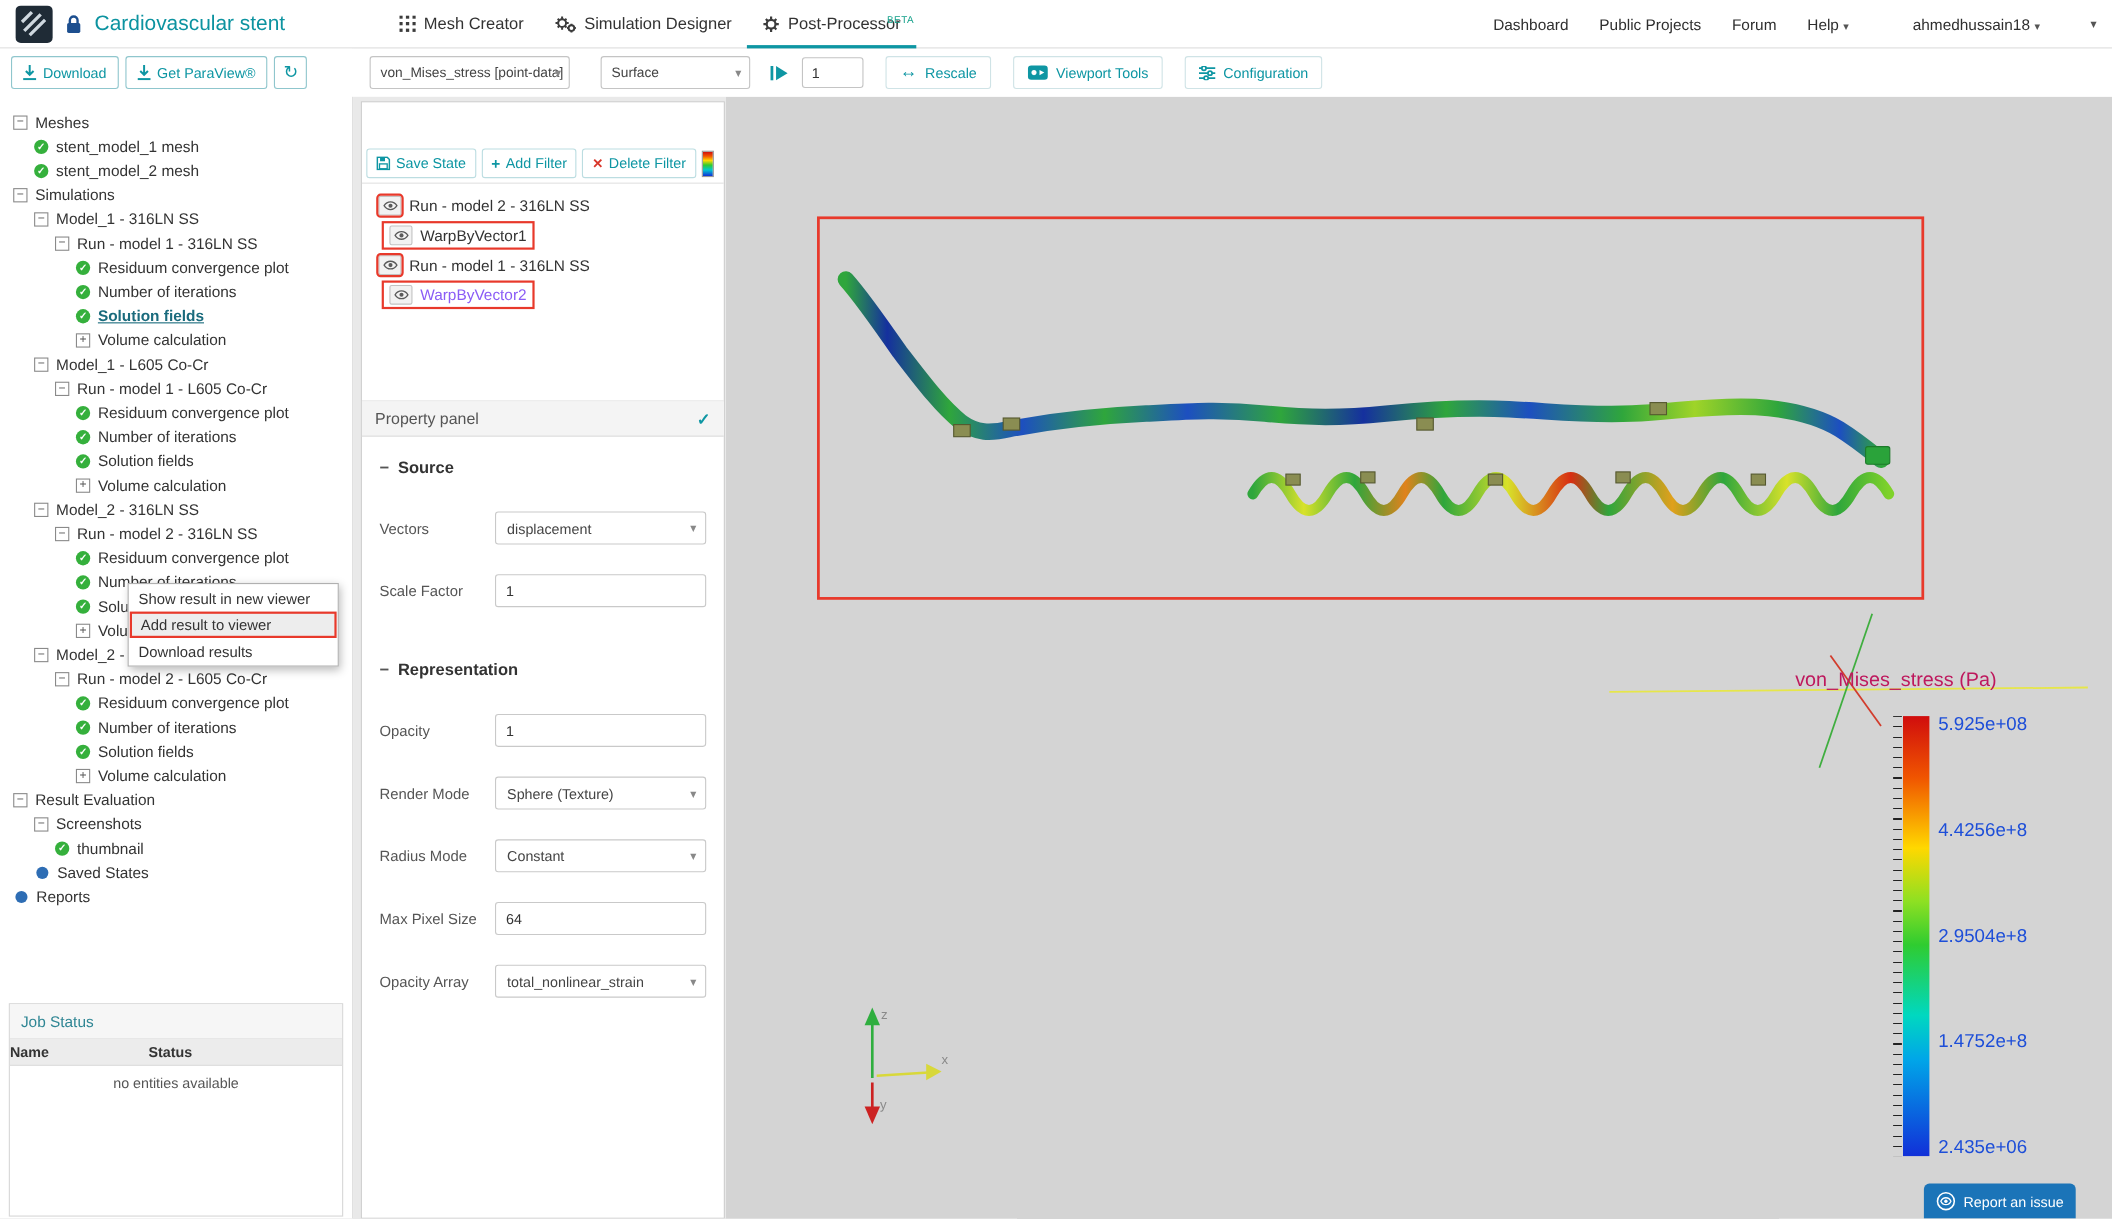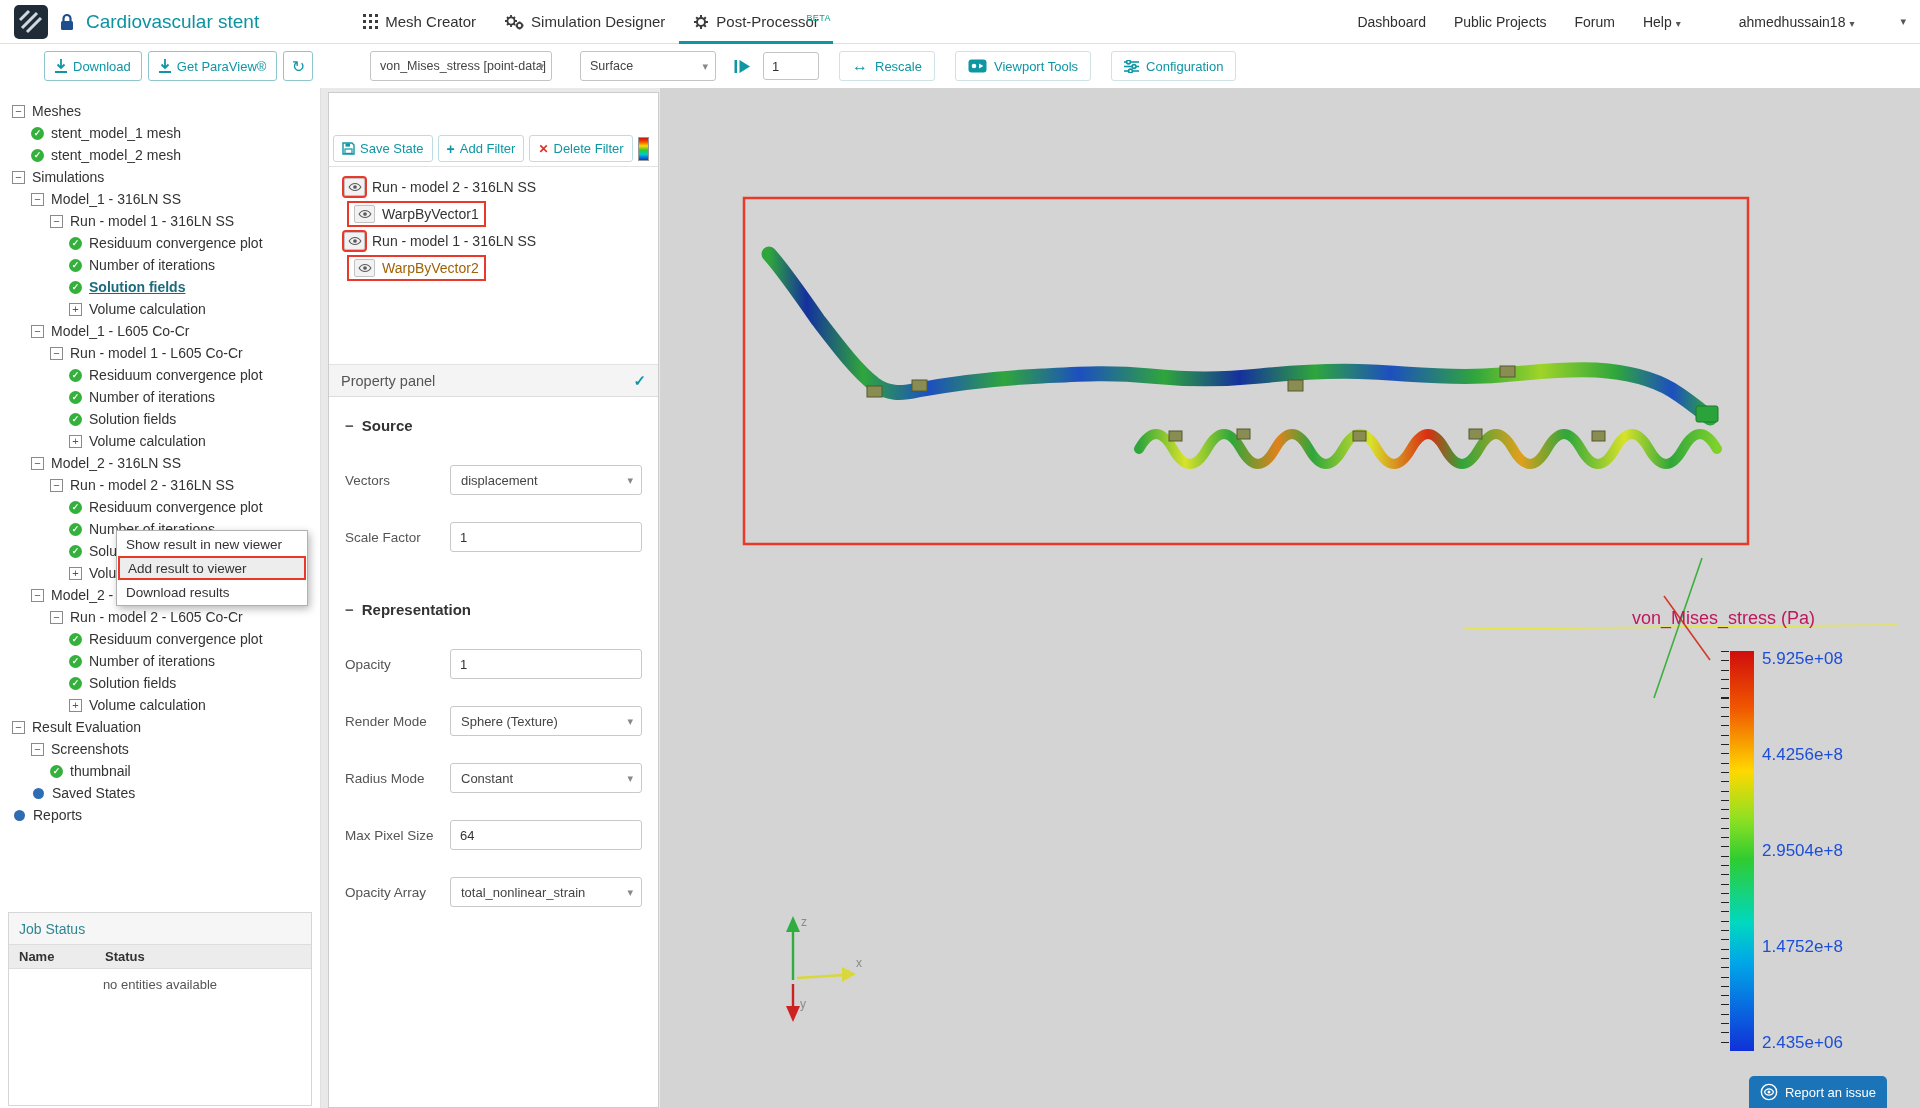--- a/index.html
+++ b/index.html
@@ -20,21 +20,21 @@
   .tab .beta { position:absolute; top:13px; right:2px; font-size:9px; color:#14a08a; letter-spacing:.4px; }
   .hright { margin-left:auto; display:flex; align-items:center; gap:28px; font-size:14px; color:#2f2f2f; }
   .hlink { cursor:pointer; white-space:nowrap; }
   .caret { font-size:10px; color:#555; margin-left:4px; }
   .username { margin-left:30px; }
   .edge-caret { margin-left:18px; color:#555; font-size:11px; }
 
   
   .topstrip { position:absolute; top:44px; left:0; right:0; height:44px; background:#fff; display:flex;
               align-items:center; z-index:4; }
-  .side-actions { width:328px; flex:none; display:flex; align-items:center; gap:6px; padding-left:10px;margin-left:34px; }
+  .side-actions { width:328px; flex:none; display:flex; align-items:center; gap:6px; padding-left:10px; }
   .sbtn { display:inline-flex; align-items:center; gap:6px; height:30px; padding:0 10px;
           border:1px solid #8fc6cd; border-radius:3px; color:#0e96a3; font-size:13px; background:#fff; cursor:pointer; }
   .sbtn.square { width:30px; justify-content:center; padding:0; font-size:16px; }
   .viewer-toolbar { flex:1; display:flex; align-items:center; padding-left:8px; }
   .sel { position:relative; border:1px solid #c4c4c4; border-radius:3px; height:30px; display:flex;
          align-items:center; padding:0 22px 0 9px; font-size:12.5px; color:#444; background:#fff; cursor:pointer;
          white-space:nowrap; overflow:hidden; }
   .sel::after { content:"▾"; position:absolute; right:7px; color:#888; font-size:11px; }
   .field-sel { width:182px; }
   .repr-sel { width:136px; margin-left:28px; }
@@ -69,21 +69,21 @@
   .ctxmenu { position:absolute; left:116px; top:486px; width:192px; background:#fff; border:1px solid #b0b0b0;
              box-shadow:2px 3px 8px rgba(0,0,0,.28); z-index:7; padding:1px; }
   .ctxitem { height:24px; display:flex; align-items:center; padding:0 8px; font-size:13.5px; color:#333; cursor:pointer; }
   .ctxitem[data-hl="true"] { border:2px solid #e8392b; background:#ededed; }
 
   .jobstatus { position:absolute; left:8px; right:8px; bottom:2px; height:194px; border:1px solid #d6d6d6; background:#fff; }
   .js-title { height:32px; background:#f6f6f6; border-bottom:1px solid #ddd; display:flex; align-items:center;
               padding:0 10px; font-size:14px; color:#2f8694; }
   .js-cols { height:24px; background:#ececec; border-bottom:1px solid #ddd; display:flex; align-items:center;
              font-size:13px; font-weight:bold; color:#333; }
-  .js-col-name { padding-left:10px; width:96px; }
+  .js-col-name { width:126px; }
   .js-empty { text-align:center; padding-top:8px; font-size:13px; color:#555; }
 
   
   .midpanel { position:absolute; top:92px; left:328px; width:331px; bottom:0; background:#fff;
               border:1px solid #ccc; z-index:2; }
   .filterbar { height:36px; border-bottom:1px solid #e2e2e2; display:flex; align-items:center; gap:5px; padding:0 4px;margin-top:38px; }
   .fbtn { display:inline-flex; align-items:center; gap:5px; height:27px; padding:0 8px;
           border:1px solid #bcdde1; border-radius:3px; color:#0e96a3; font-size:13px; background:#fff; cursor:pointer;
           white-space:nowrap; }
   .fbtn .redx { color:#d8362a; font-weight:bold; font-size:12px; }
@@ -92,21 +92,21 @@
              background:linear-gradient(#d00d0d,#f05500 18%,#ffd800 36%,#2fcc30 55%,#00c8d0 75%,#1130d8); }
   .pipetree { height:198px; padding-top:6px; border-bottom:1px solid #e2e2e2; overflow:hidden; }
   .prow { height:27px; display:flex; align-items:center; padding-left:8px; }
   .prow[data-child="true"] { padding-left:18px; }
   .rowwrap { display:inline-flex; align-items:center; gap:7px; padding:2px 5px; border:2px solid transparent; }
   .prow[data-rowbox="true"] .rowwrap { border-color:#e8392b; }
   .prow[data-eyebox="true"] .eyebtn { outline:2px solid #e8392b; }
   .eyebtn { width:21px; height:18px; border:1px solid #c2c2c2; background:#f2f2f2; border-radius:2px;
             display:flex; align-items:center; justify-content:center; padding:0; cursor:pointer; flex:none; }
   .plabel { font-size:14px; color:#333; white-space:nowrap; }
-  .prow[data-sel="true"] .plabel { color:#a16207; }
+  .prow[data-sel="true"] .plabel { color:#8b5cf6; }
 
   .prophead { height:32px; background:#f4f4f4; border-bottom:1px solid #ddd; display:flex; align-items:center;
               padding:0 12px; font-size:14.5px; color:#555; }
   .prophead .okcheck { margin-left:auto; color:#0e96a3; font-weight:bold; font-size:15px; }
   .propbody { padding:14px 0 0 0; }
   .sechead { display:flex; align-items:center; gap:8px; padding:6px 16px 4px 16px; font-size:15px; font-weight:bold; color:#333; }
   .sechead .dash { color:#555; font-weight:bold; font-size:15px; }
   .formrow { display:flex; align-items:center; margin:27px 16px; }
   .formrow .flabel { flex:1; font-size:13.5px; color:#555; }
   .fctl { width:192px; flex:none; }

